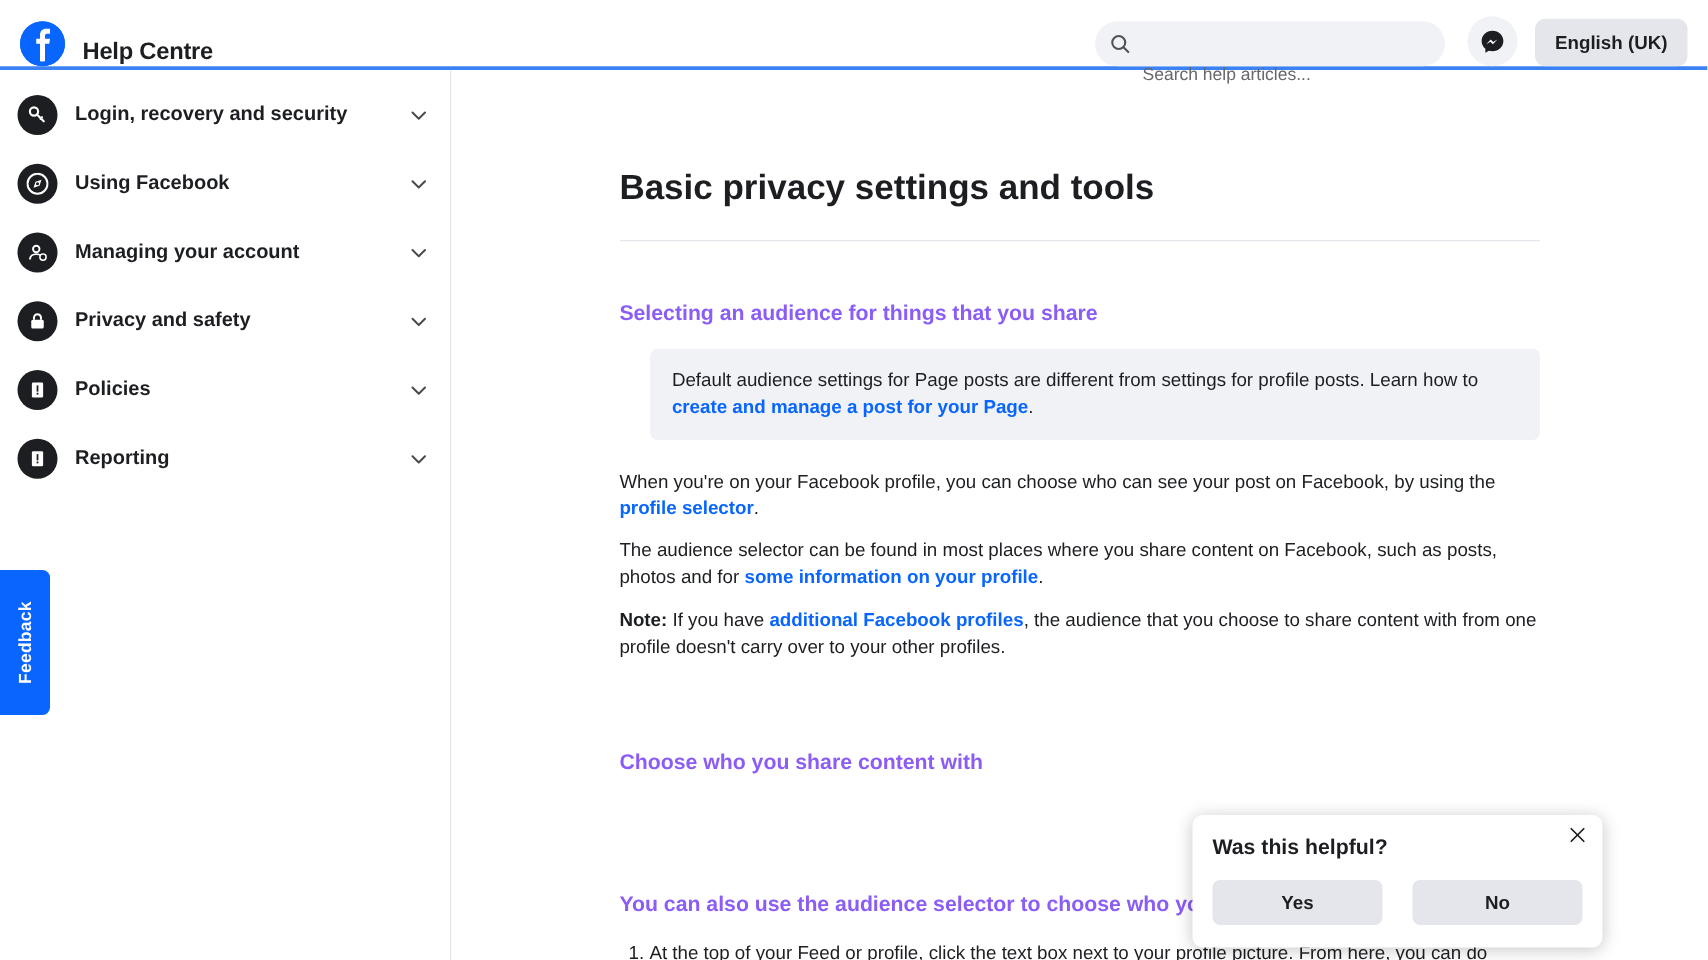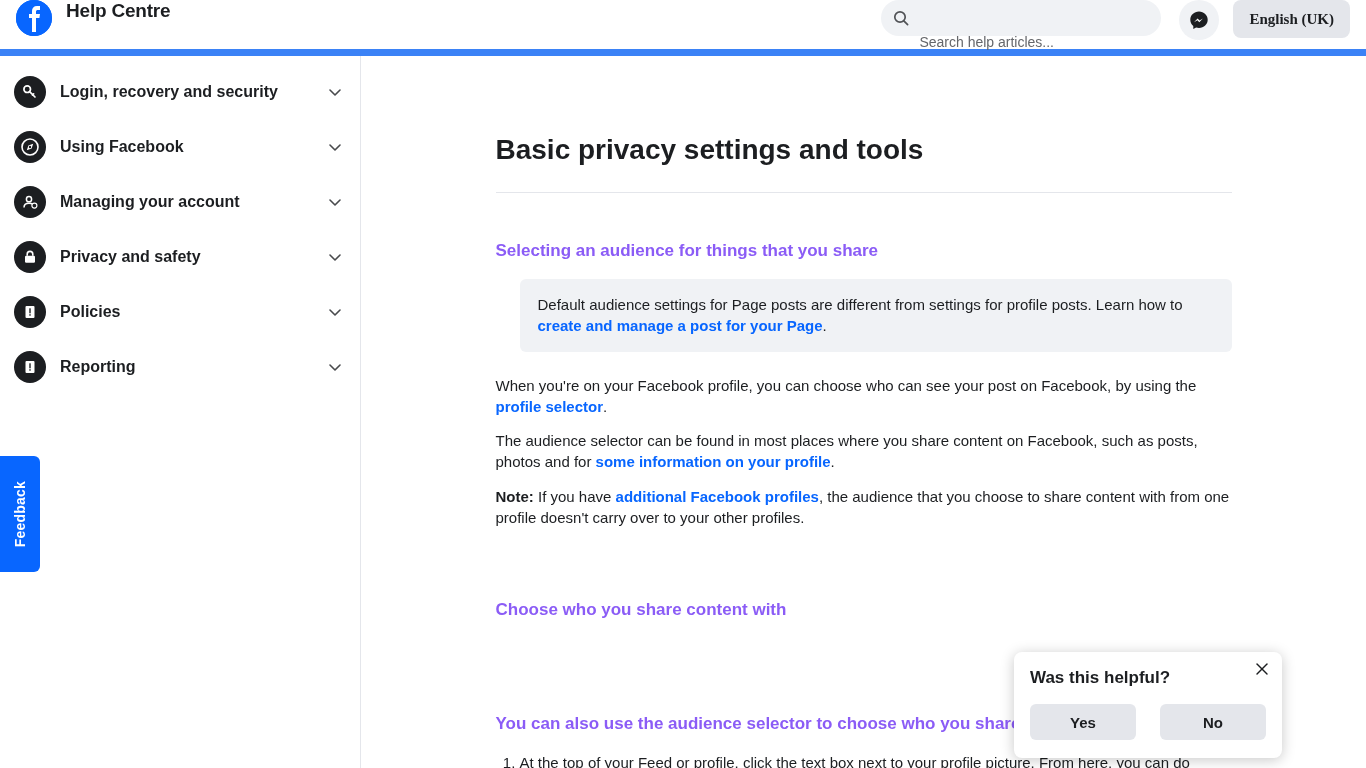--- a/index.html
+++ b/index.html
@@ -10,24 +10,24 @@
     background: #ffffff;
     font-family: "Liberation Sans", sans-serif;
     color: #1c1e21;
   }
 
   
   .header {
     position: relative;
     height: 56px;
     display: flex;
-    align-items: flex-start;
+    align-items: flex-end;
     padding: 0 16px;
     background: #ffffff;
-    border-bottom: 7px solid #3b82f6;
+    border-bottom: 3px solid #3b82f6;
     z-index: 30;
   }
   .fb-logo {
     width: 36px; height: 36px;
     border-radius: 50%;
     background: #0866ff;
     display: flex; align-items: flex-end; justify-content: center;
     flex: none;
     margin-right: 14px;
   }
@@ -80,21 +80,21 @@
   .lang-btn {
     background: #e4e6eb;
     border: none;
     border-radius: 8px;
     height: 38px;
     padding: 0 16px;
     font-size: 15px;
     font-weight: bold;
     color: #1c1e21;
     cursor: pointer;
-    font-family: Liberation Serif, serif;
+    font-family: Liberation Sans, sans-serif;
   }
 
   
   .layout {
     display: flex;
     height: 712px;
   }
 
   
   .sidebar {
@@ -213,21 +213,21 @@
     font-size: 15px;
     line-height: 1.42;
   }
   ol.steps li { margin-bottom: 14px; }
 
   
   .helpful-popup {
     position: absolute;
     right: 84px;
     bottom: 10px;
-    width: 268px;
+    width: 328px;
     background: #ffffff;
     border-radius: 8px;
     box-shadow: 0 2px 14px rgba(0,0,0,.22);
     padding: 16px 16px 18px 16px;
     z-index: 40;
   }
   .helpful-title {
     font-size: 17px;
     font-weight: bold;
     margin: 0 0 16px 0;

